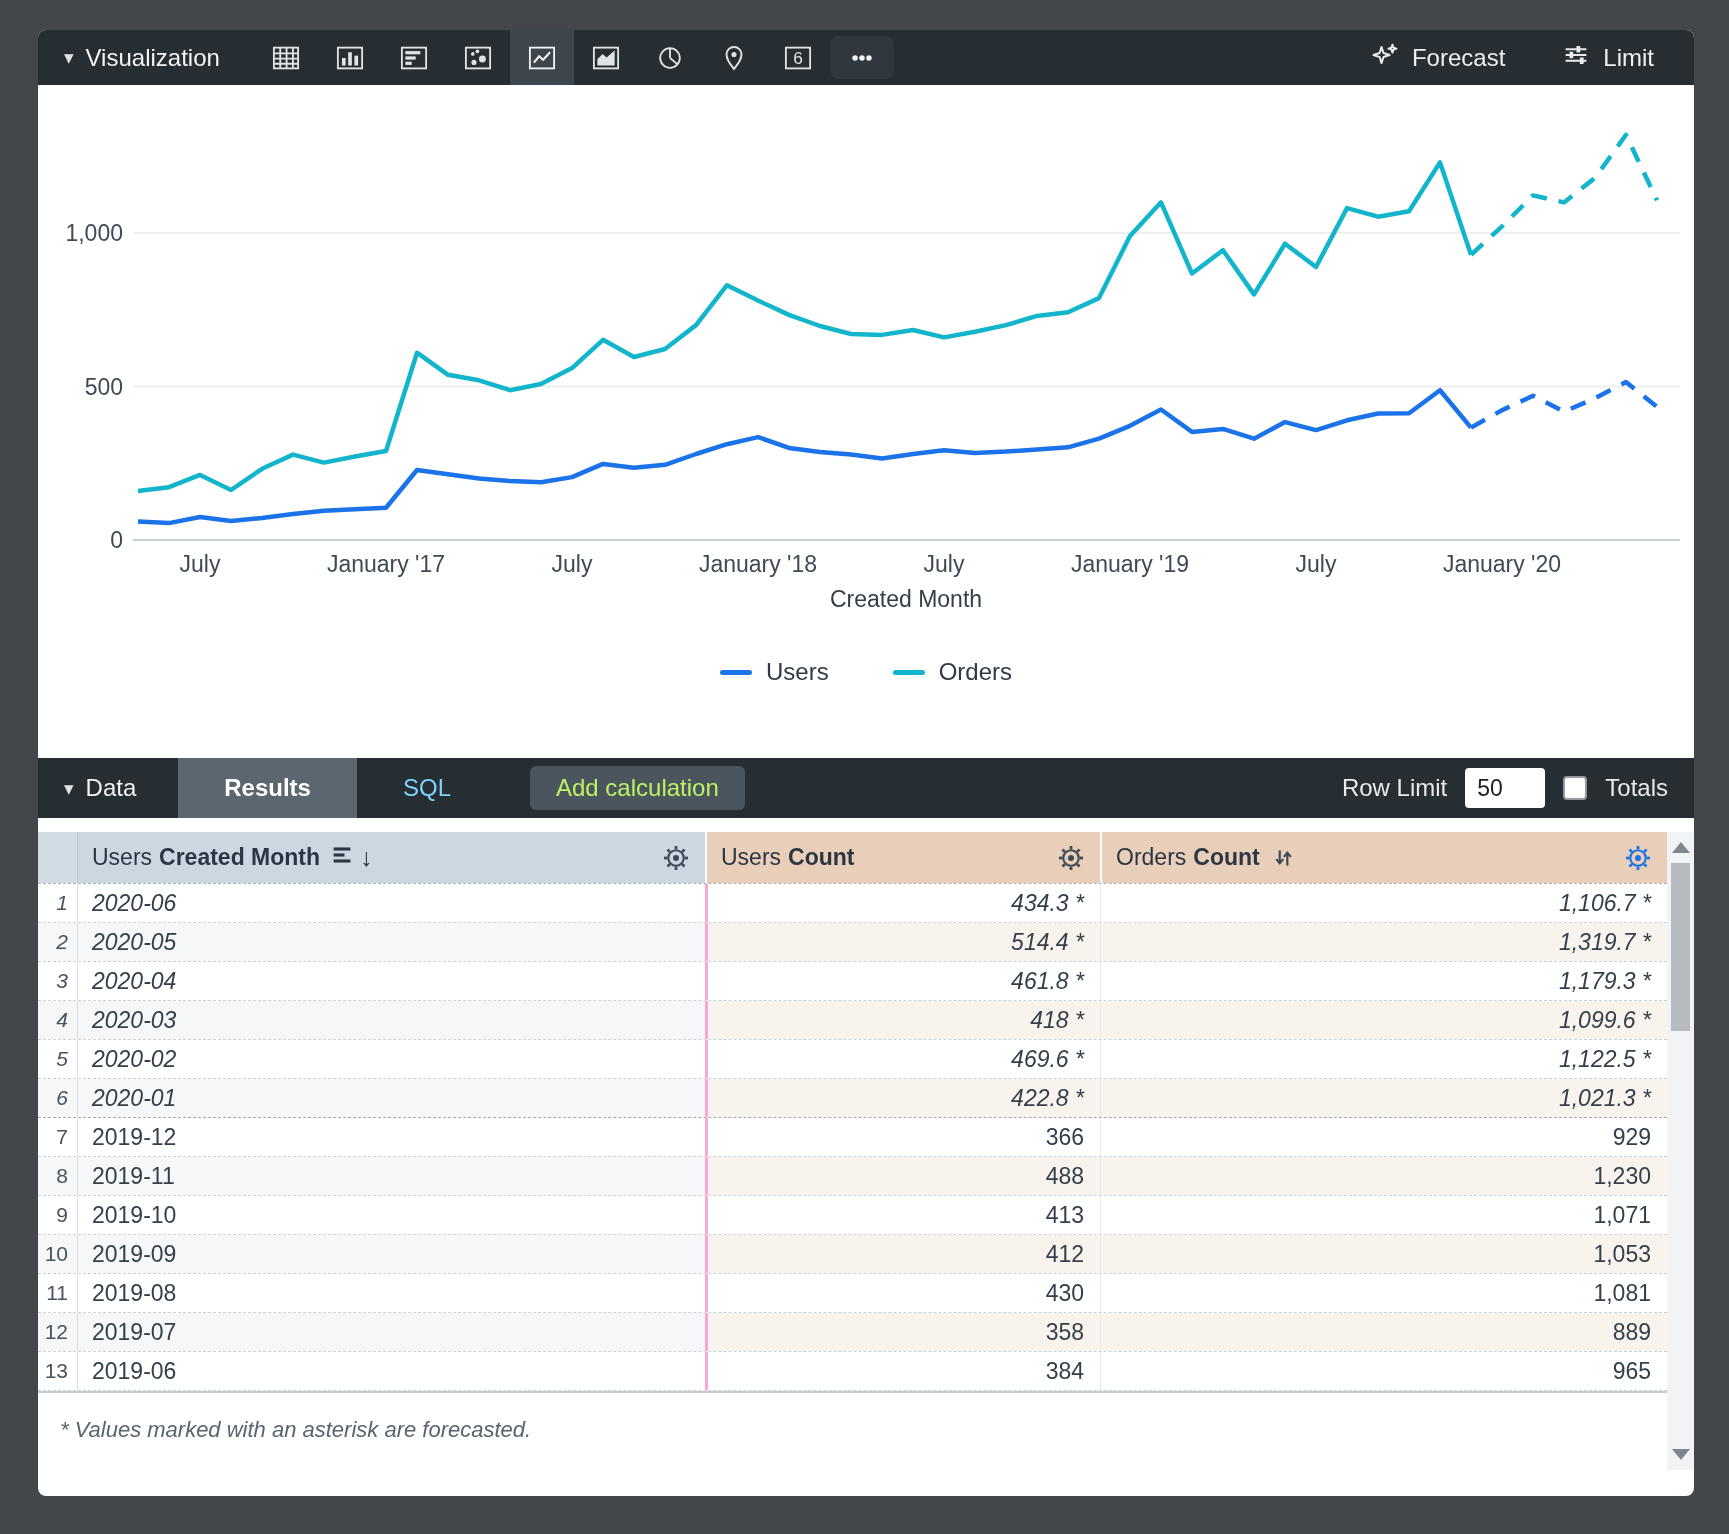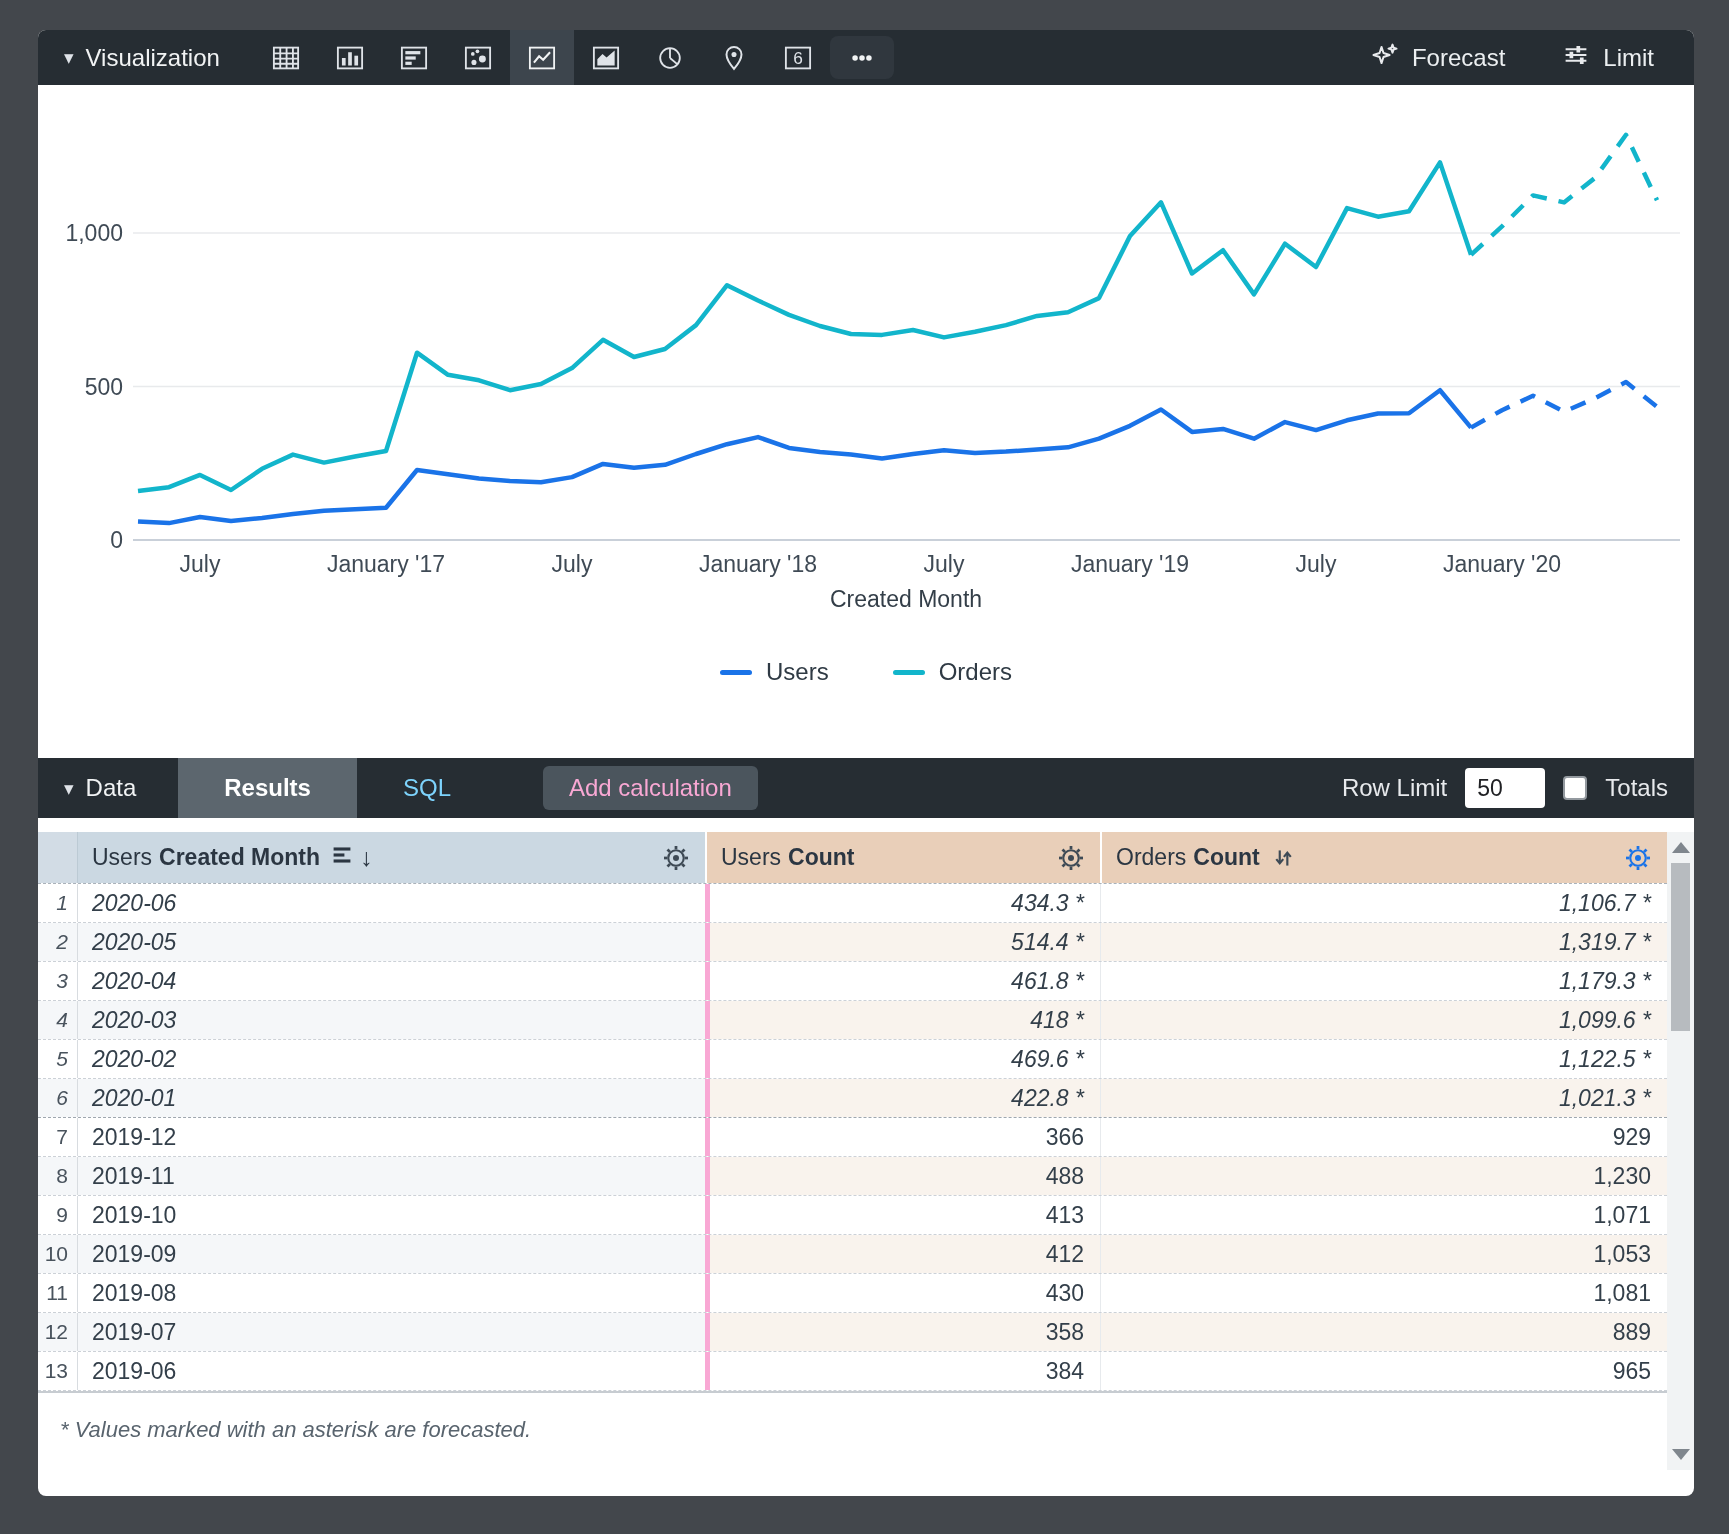--- a/index.html
+++ b/index.html
@@ -23,21 +23,21 @@
   .axis-title { font-size:23px; fill:#333e48; }
   .legend { margin-top:28px; display:flex; justify-content:center; gap:64px; }
   .legend-item { display:flex; align-items:center; gap:14px; font-size:24px; color:#2f3a44; cursor:pointer; }
   .legend-swatch { width:32px; height:5px; border-radius:3px; }
 
   
   .data-toolbar { height:60px; background:#262d33; display:flex; align-items:stretch; color:#e8eaed; font-size:24px; }
   .dd { display:flex; align-items:center; gap:12px; padding:0 42px 0 26px; color:#f1f3f4; }
   .tab { display:flex; align-items:center; padding:0 46px; cursor:pointer; color:#7dd3fc; }
   .tab.active { background:#5c666e; color:#fff; font-weight:bold; }
-  .add-btn { align-self:center; margin-left:46px; background:#4b555d; border-radius:6px; padding:8px 26px; font-size:24px; color:#f9a8d4; cursor:pointer; }
+  .add-btn { align-self:center; margin-left:33px; background:#4b555d; border-radius:6px; padding:8px 26px; font-size:24px; color:#bef264; cursor:pointer; }
   .dt-right { margin-left:auto; display:flex; align-items:center; gap:18px; padding-right:26px; }
   .row-limit-input { width:80px; height:40px; border:none; border-radius:4px; font-size:23px; padding-left:12px; color:#202124; font-family:inherit; }
   .checkbox { width:24px; height:24px; background:#fff; border:2px solid #93999f; border-radius:4px; display:inline-block; cursor:pointer; }
 
   
   .table-area { position:relative; padding-top:14px; height:678px; }
   .table { width:1629px; }
   .thead { display:flex; height:52px; border-bottom:1px dashed #aab2ba; font-size:23px; color:#2b3642; }
   .th { display:flex; align-items:center; padding:0 14px; }
   .th .bold { font-weight:bold; margin-left:7px; }
@@ -47,21 +47,21 @@
   .th.m2 { flex:1; background:#e9cfb9; border-left:2px solid #fff; }
   .gear { margin-left:auto; display:flex; cursor:pointer; }
   .sort-glyphs { display:flex; align-items:center; gap:6px; margin-left:10px; }
   .darr { font-size:25px; color:#2b3642; }
   .trow { display:flex; height:39px; font-size:23px; color:#333f4a; border-bottom:1px dashed #ccd1d7; }
   .trow.forecast { font-style:italic; }
   .trow.boundary { border-bottom:1px dashed #9fa7af; }
   .c { display:flex; align-items:center; }
   .c.gut { width:40px; justify-content:flex-end; padding-right:9px; font-size:21px; color:#49535d; border-right:1px solid #d8dce0; }
   .c.dim { width:627px; padding-left:14px; }
-  .c.users { width:395px; justify-content:flex-end; padding-right:16px; border-left:5px solid #f9a8d4; }
+  .c.users { width:395px; justify-content:flex-end; padding-right:16px; border-left:3px solid #f9a8d4; }
   .c.orders { flex:1; justify-content:flex-end; padding-right:16px; border-left:1px solid #e7eaed; }
   .trow:nth-child(even) .c.gut, .trow:nth-child(even) .c.dim { background:#f5f7f9; }
   .trow:nth-child(even) .c.users, .trow:nth-child(even) .c.orders { background:#f9f3ed; }
   .table-end { width:1629px; border-top:2px solid #c7ccd1; }
   .footer-note { margin:24px 0 9px 22px; font-size:22px; font-style:italic; color:#59646e; }
 
   
   .vscroll { position:absolute; right:0; top:14px; width:27px; height:638px; background:#f1f3f4; display:flex; flex-direction:column; align-items:center; }
   .arr { width:0; height:0; border-left:9px solid transparent; border-right:9px solid transparent; margin:10px 0; cursor:pointer; }
   .arr.up { border-bottom:11px solid #7f868d; }

